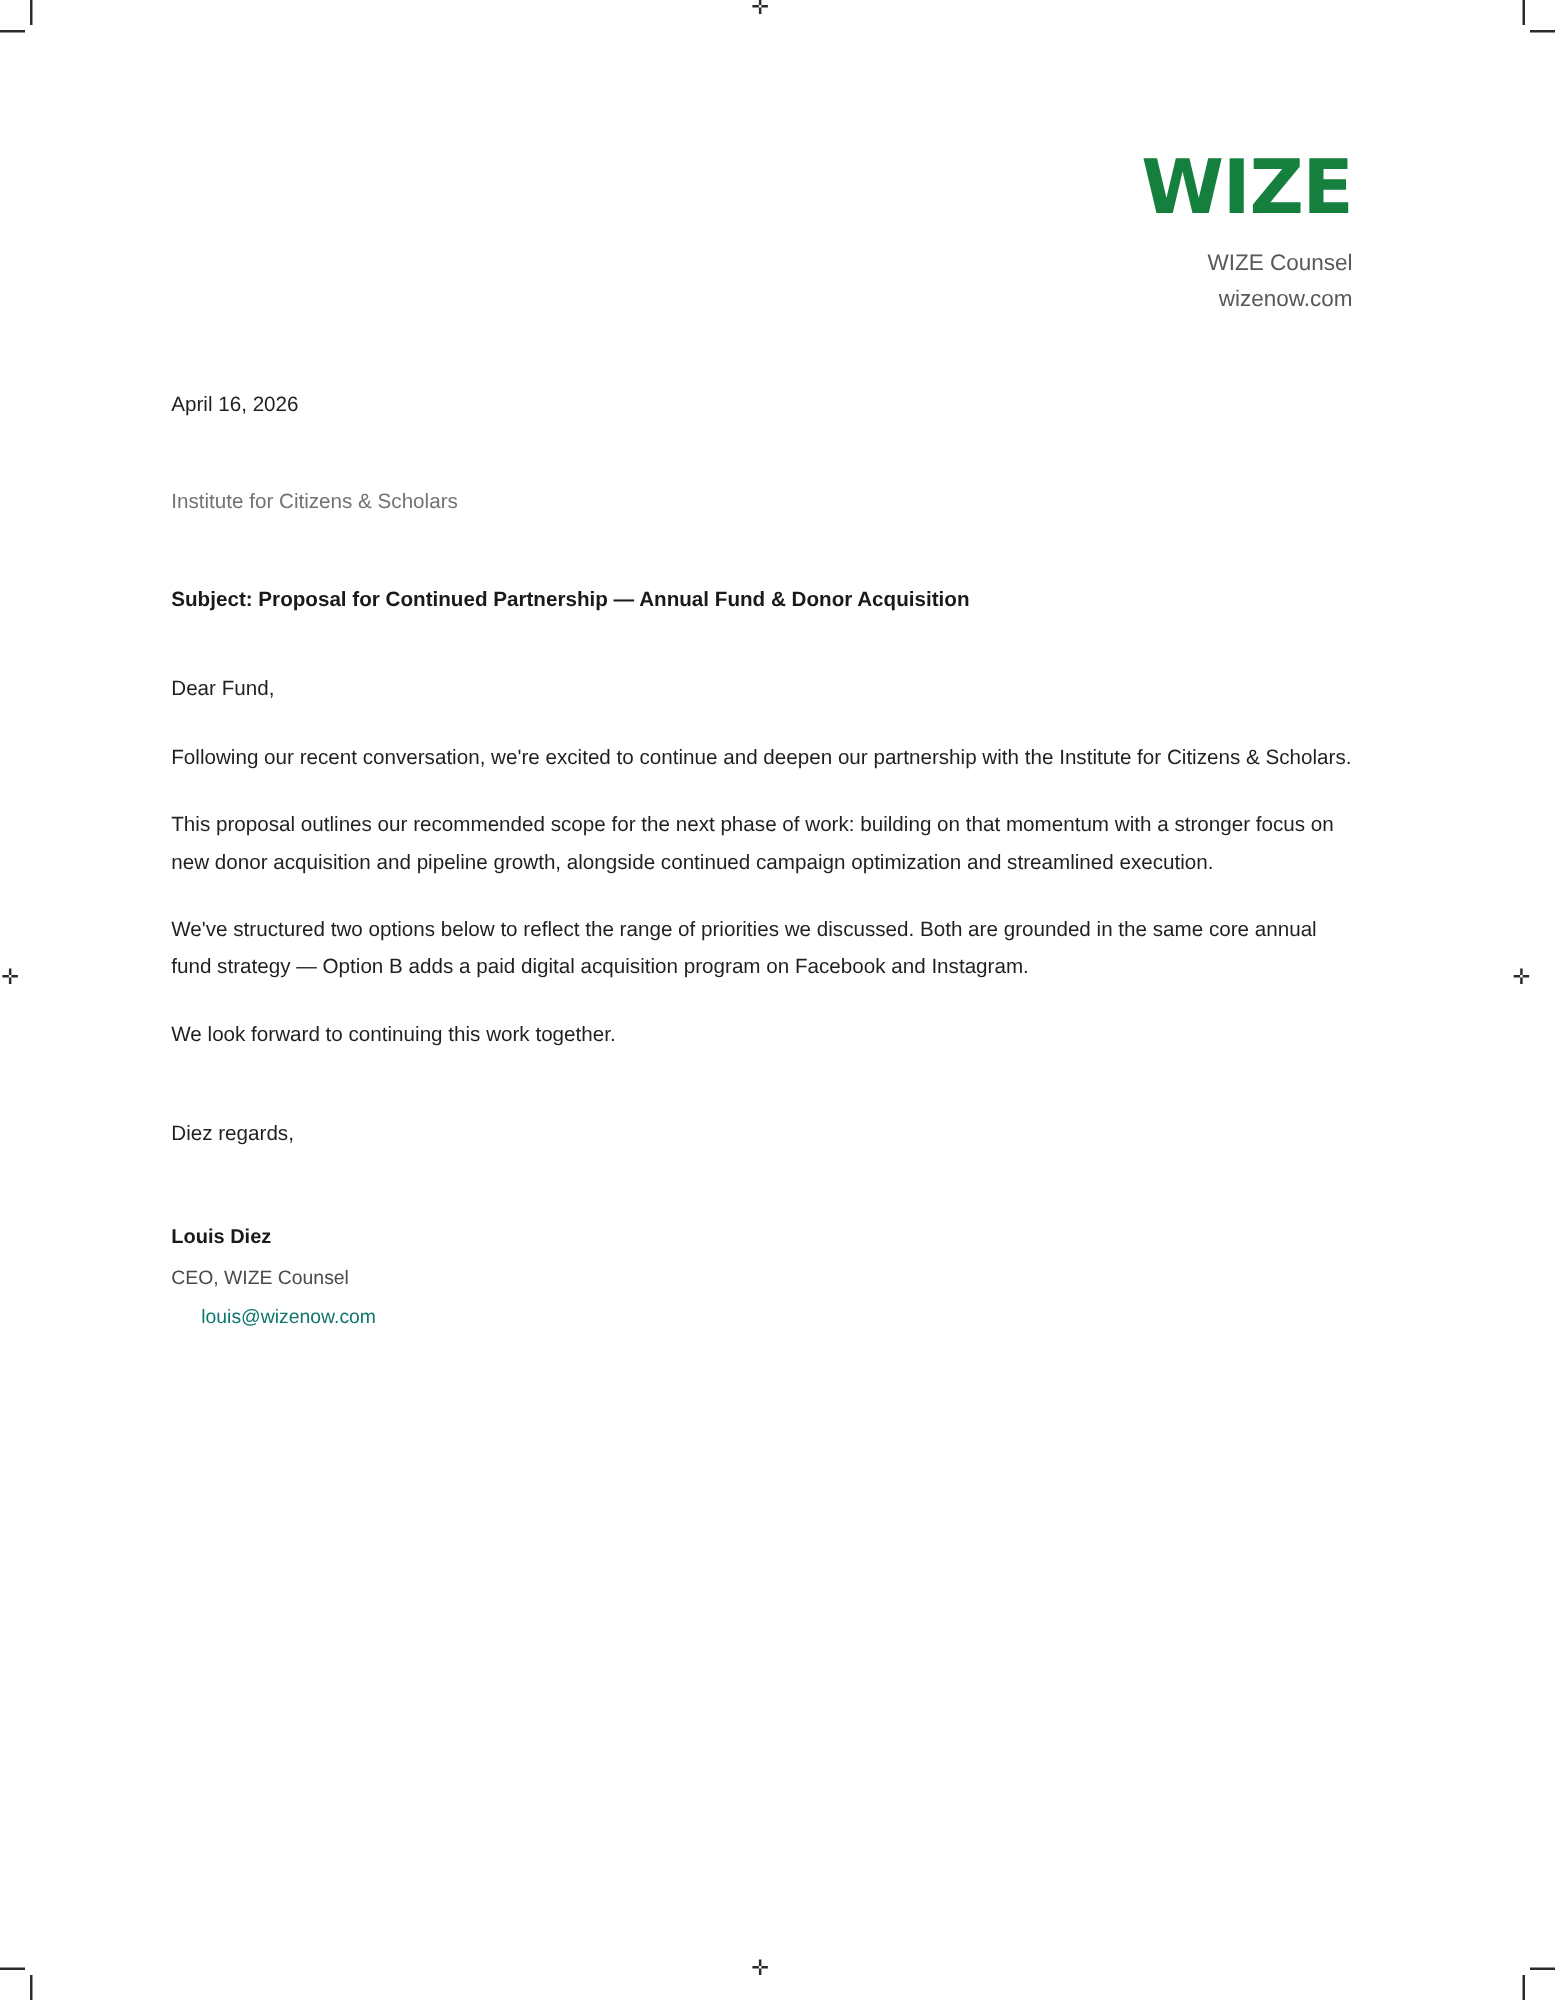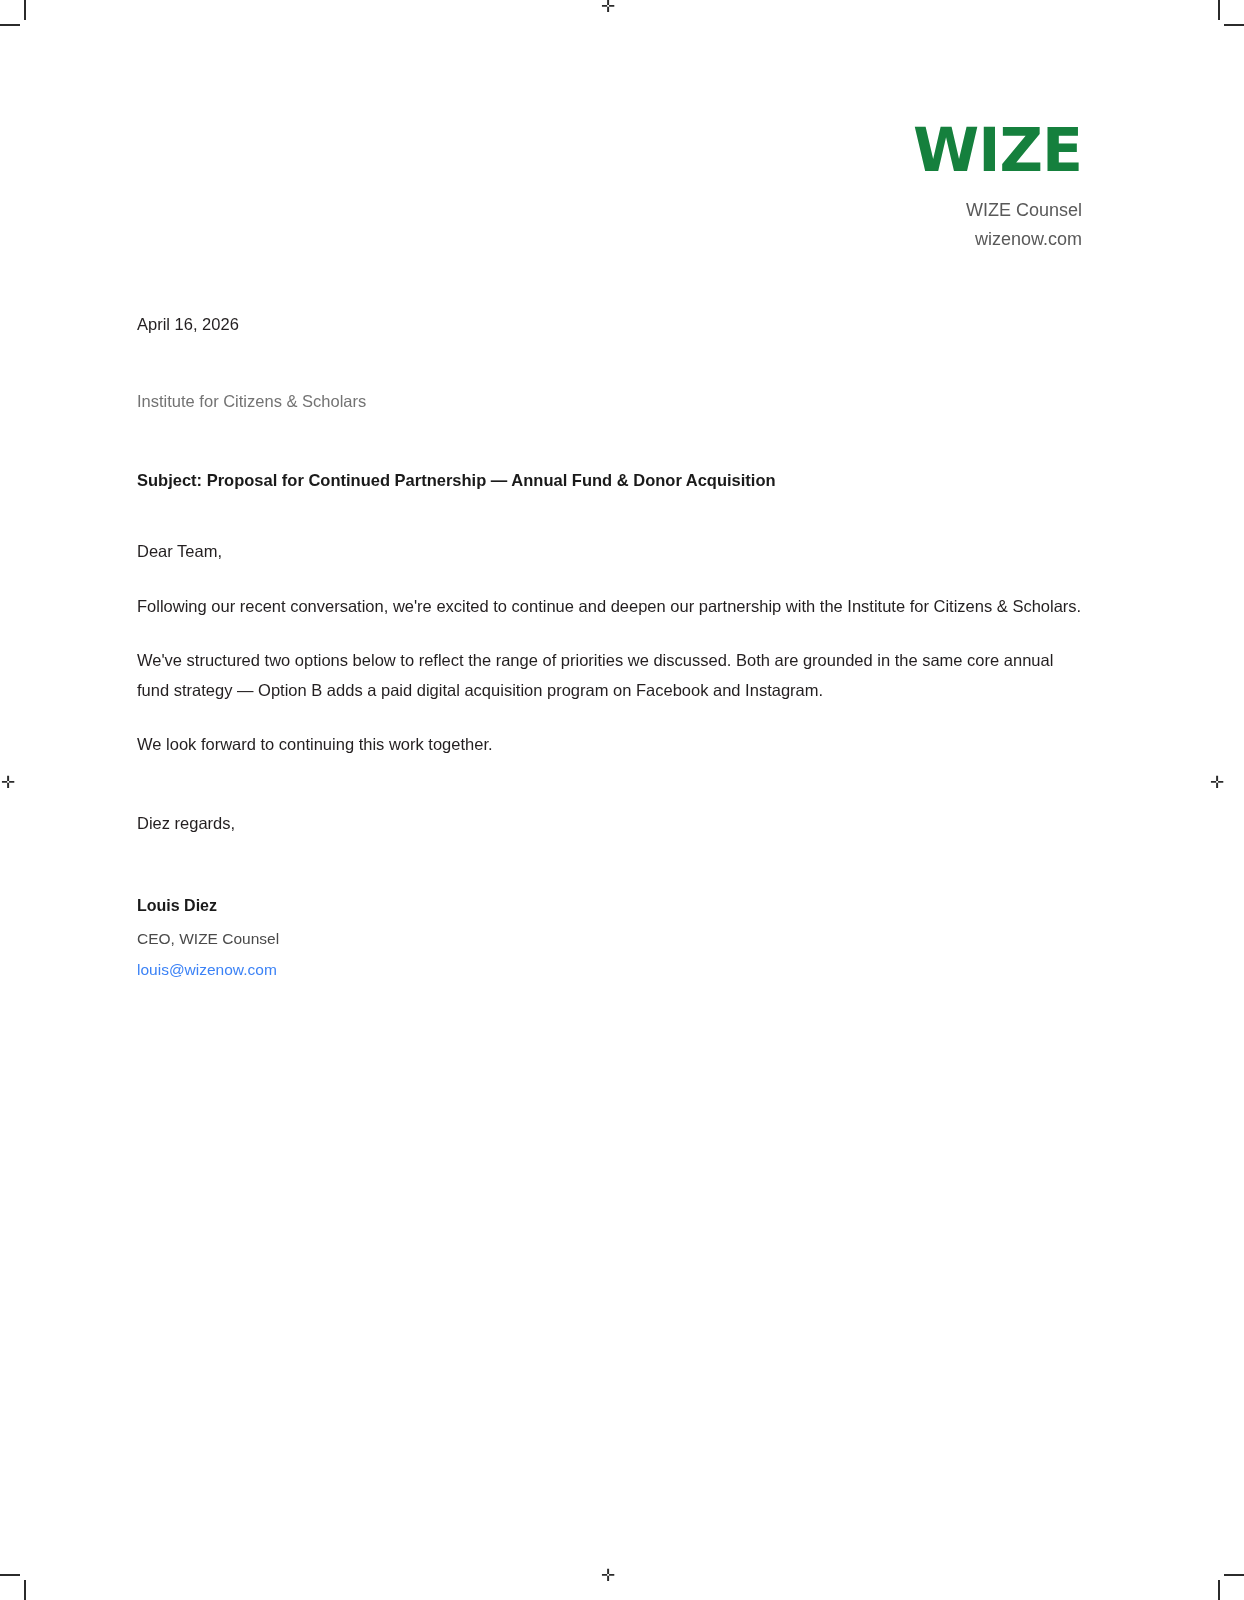--- a/index.html
+++ b/index.html
@@ -177,28 +177,29 @@
   </div>
 
   <div class="letter">
 
     <div class="letter-date">April 16, 2026</div>
 
     <div class="letter-recipient">Institute for Citizens &amp; Scholars</div>
 
     <div class="letter-subject">Subject: Proposal for Continued Partnership — Annual Fund &amp; Donor Acquisition</div>
 
-    <div class="letter-salutation">Dear Team,</div>
+    <div class="letter-salutation">Dear Fund,</div>
 
     <p class="letter-para">Following our recent conversation, we're excited to continue and deepen our partnership with the Institute for Citizens &amp; Scholars.</p>
+    <p class="letter-para">This proposal outlines our recommended scope for the next phase of work: building on that momentum with a stronger focus on new donor acquisition and pipeline growth, alongside continued campaign optimization and streamlined execution.</p>
     <p class="letter-para">We've structured two options below to reflect the range of priorities we discussed. Both are grounded in the same core annual fund strategy — Option B adds a paid digital acquisition program on Facebook and Instagram.</p>
     <p class="letter-para">We look forward to continuing this work together.</p>
 
     <div class="letter-closing">Diez regards,</div>
 
     <div class="signature-block">
       <div class="sig-name">Louis Diez</div>
       <div class="sig-title">CEO, WIZE Counsel</div>
-      <a class="sig-email" href="#" style="color: #3b82f6;">louis@wizenow.com</a>
+      <a class="sig-email" href="#" style="color: #0f766e; margin-left: 24px;">louis@wizenow.com</a>
     </div>
 
   </div>
 </div>
 
 </body></html>

